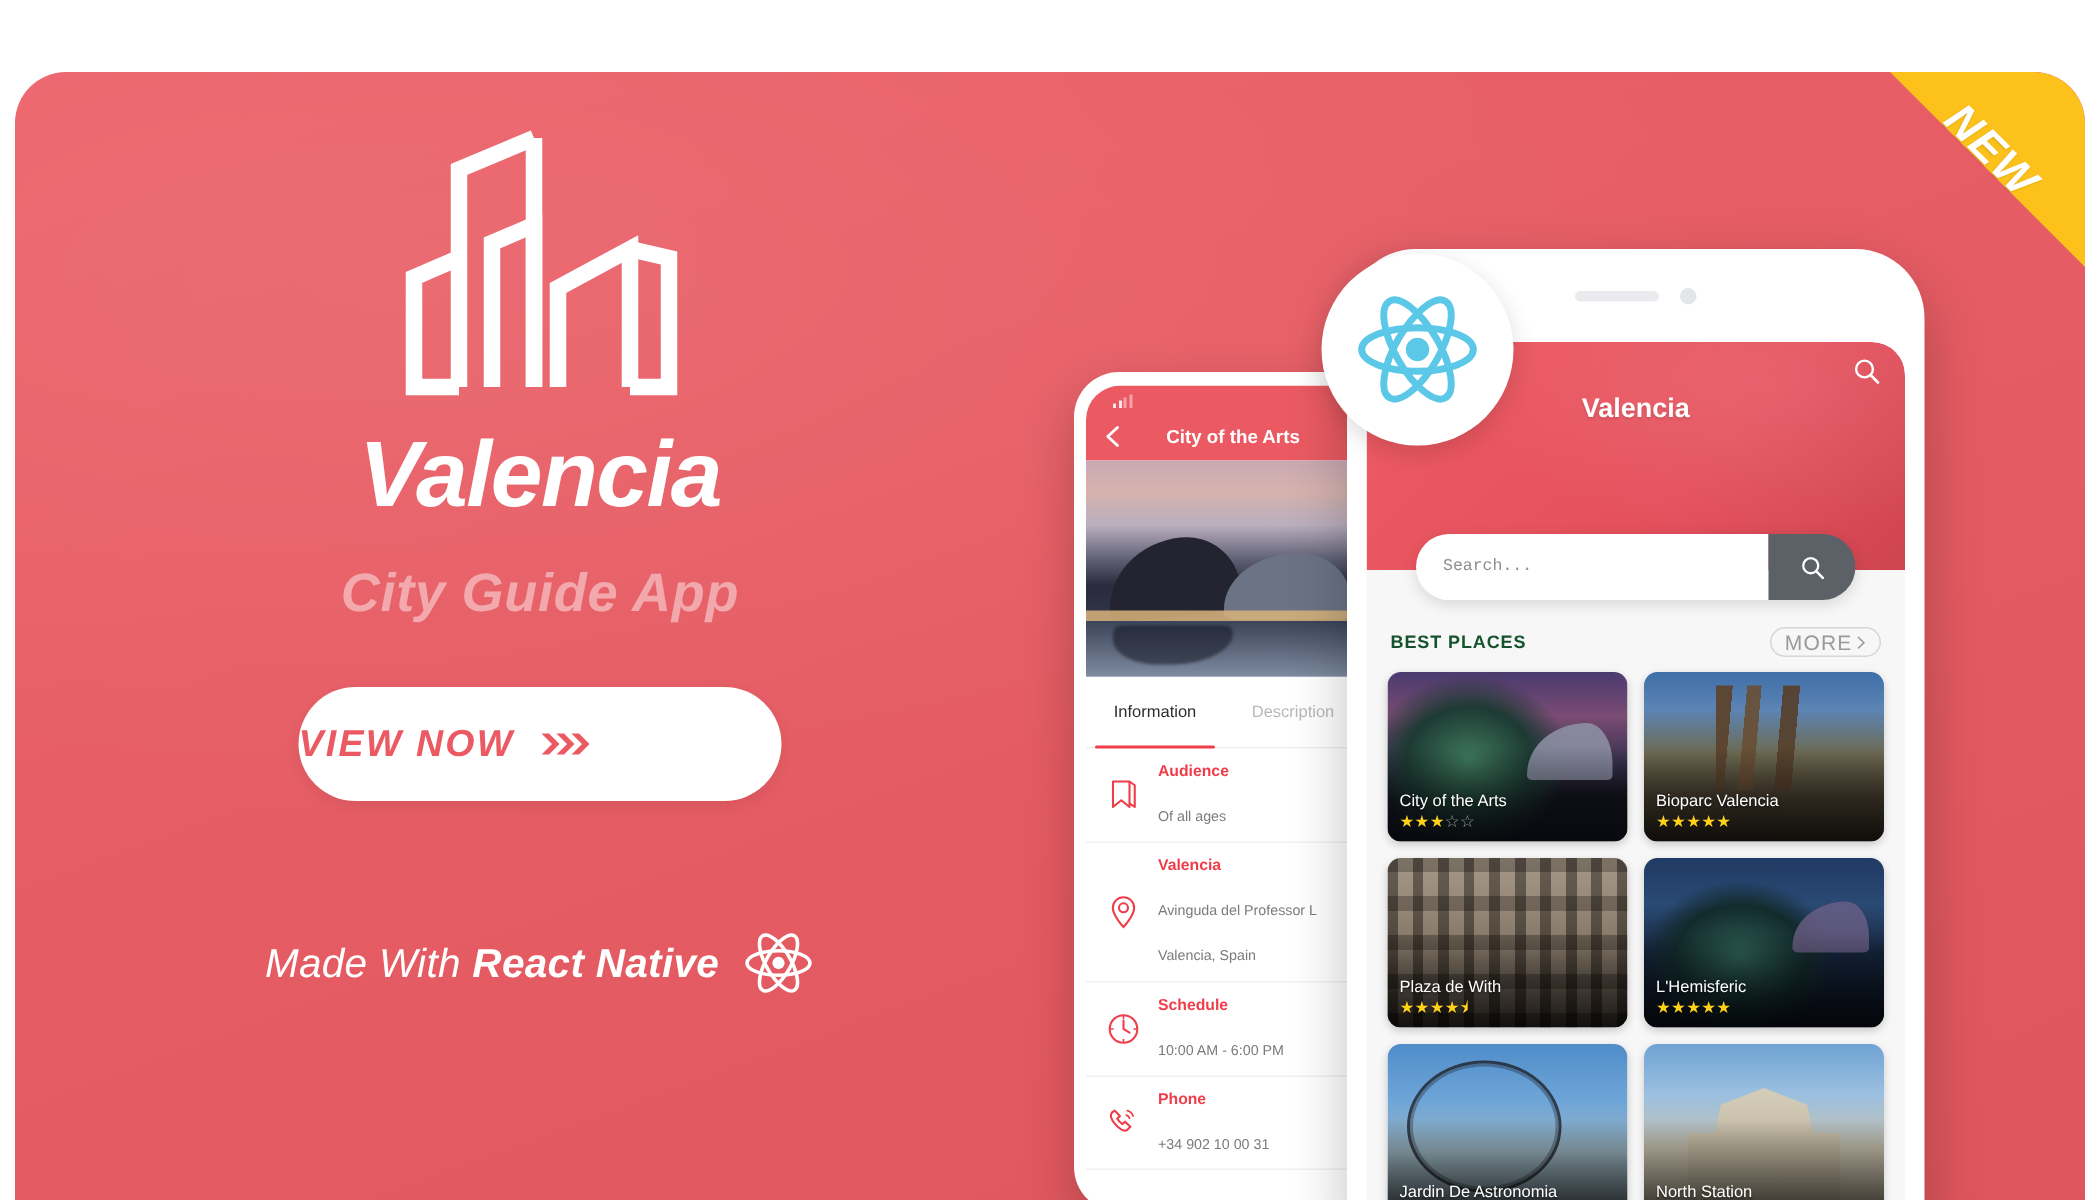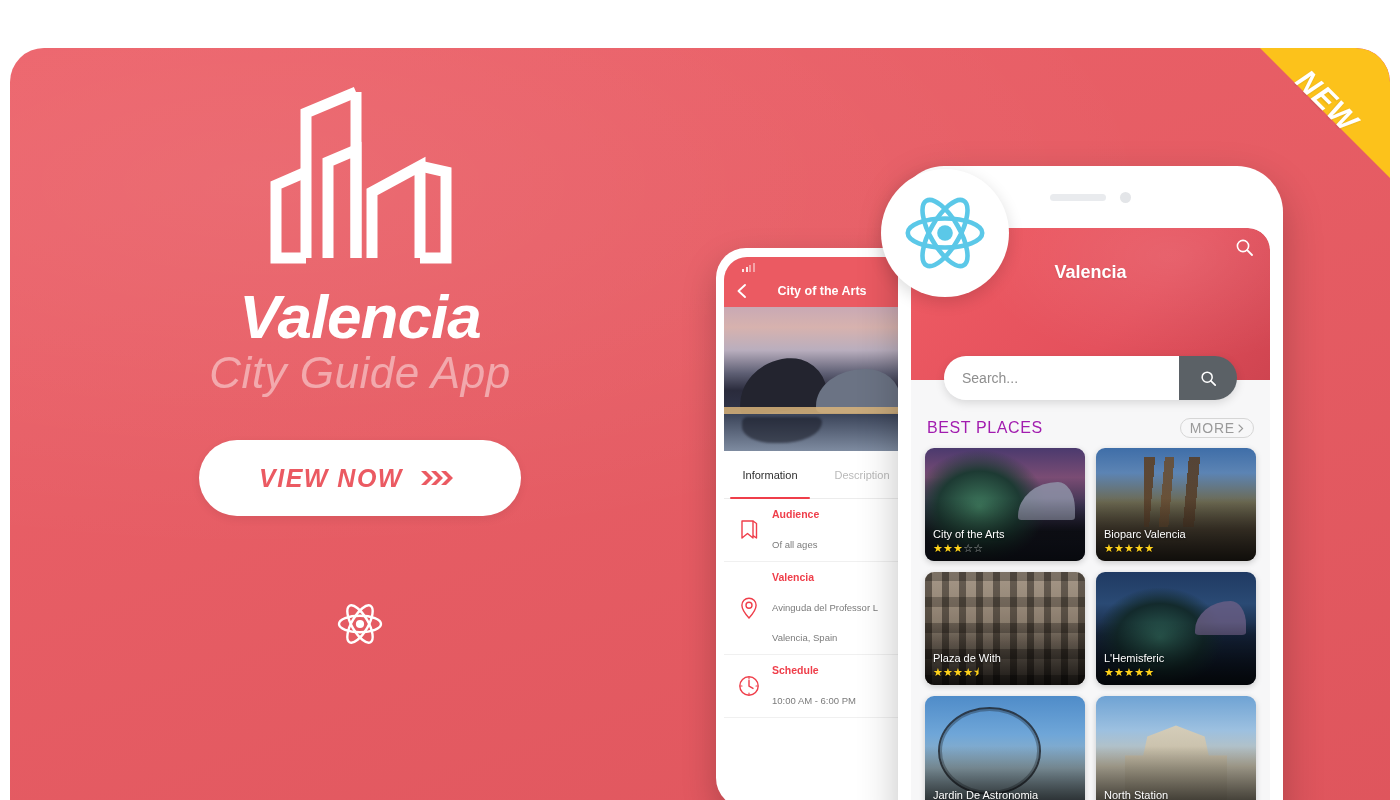--- a/index.html
+++ b/index.html
@@ -69,33 +69,34 @@
   .app-title {
     margin-top: 16px;
     color: #ffffff;
     font-size: 62px;
     font-weight: bold;
     font-style: italic;
     letter-spacing: -1px;
     line-height: 1;
   }
   .app-subtitle {
+    margin-top: 26px;
     color: rgba(255,255,255,.45);
-    font-size: 44px;
-    font-weight: normal;
+    font-size: 36px;
+    font-weight: bold;
     font-style: italic;
     letter-spacing: .5px;
   }
   .cta-button {
     margin-top: 42px;
     width: 322px; height: 76px;
     background: #ffffff;
     border: none;
     border-radius: 38px;
-    display: flex; align-items: center; justify-content: center;
+    display: flex; align-items: center; justify-content: flex-start;
     gap: 18px;
     cursor: pointer;
     box-shadow: 0 3px 10px rgba(0,0,0,.07);
   }
   .cta-label {
     color: #eb5a62;
     font-size: 25px;
     font-weight: bold;
     font-style: italic;
     letter-spacing: 1.5px;
@@ -268,35 +269,35 @@
     font-size: 12.5px; margin-top: 6px;
   }
   .ph-searchbar {
     position: absolute; left: 33px; right: 33px; bottom: -20px;
     height: 44px; display: flex;
     border-radius: 22px; overflow: hidden;
     box-shadow: 0 3px 10px rgba(0,0,0,.13);
   }
   .ph-search-input {
     flex: 1; border: none; outline: none; background: #ffffff;
-    padding: 0 18px; font-size: 14px; color: #4a4a4a;
-    font-family: Liberation Sans, sans-serif;
+    padding: 0 18px; font-size: 11px; color: #4a4a4a;
+    font-family: Liberation Mono, monospace;
   }
   .ph-search-input::placeholder { color: #8e8e8e; }
   .ph-search-go {
     width: 58px; background: #5b6166; border: none; cursor: pointer;
     display: flex; align-items: center; justify-content: center;
   }
   .ph-body { padding: 38px 14px 0 14px; }
   .ph-sec-head {
     display: flex; align-items: center; justify-content: space-between;
     padding: 0 2px 10px 2px;
   }
   .ph-sec-title {
-    font-size: 16px; font-weight: normal; color: #a21caf; letter-spacing: .6px;
+    font-size: 12px; font-weight: bold; color: #14532d; letter-spacing: .6px;
   }
   .ph-more {
     border: 1px solid #d6d6d6; background: transparent;
     border-radius: 11px; height: 20px; padding: 0 9px;
     font-size: 14px; color: #9a9a9a; letter-spacing: .8px;
     cursor: pointer; display: flex; align-items: center; gap: 3px;
     font-family: "Liberation Sans", sans-serif;
   }
   .ph-grid {
     display: grid; grid-template-columns: 1fr 1fr;
@@ -432,20 +433,23 @@
           <g fill="#eb5a62">
             <polygon points="0,3 7,10 0,17 5,17 12,10 5,3"></polygon>
             <polygon points="10,3 17,10 10,17 15,17 22,10 15,3"></polygon>
             <polygon points="20,3 27,10 20,17 25,17 32,10 25,3"></polygon>
           </g>
         </svg>
       </span>
     </button>
 
     <div class="made-with">
+      <div class="made-text">
+        <span>Made With </span><b>React Native</b>
+      </div>
       <svg width="48" height="44" viewBox="0 0 48 44">
         <g fill="none" stroke="#ffffff" stroke-width="2.4">
           <ellipse cx="24" cy="22" rx="21" ry="8.2"></ellipse>
           <ellipse cx="24" cy="22" rx="21" ry="8.2" transform="rotate(60 24 22)"></ellipse>
           <ellipse cx="24" cy="22" rx="21" ry="8.2" transform="rotate(120 24 22)"></ellipse>
         </g>
         <circle cx="24" cy="22" r="4.1" fill="#ffffff"></circle>
       </svg>
     </div>
   </div>
@@ -517,20 +521,31 @@
               <path d="M4.6 13 H6"></path>
                 <path d="M20 13 H21.4"></path>
             </g>
           </svg>
           <div class="pd-meta">
             <div class="pd-label">Schedule</div>
             <div class="pd-value">10:00 AM - 6:00 PM</div>
           </div>
         </div>
 
+        <div class="pd-row">
+          <svg class="pd-icon" viewBox="0 0 26 26">
+            <path d="M5.5 6.5 C4 8 4.6 11 7.3 14.3 C10 17.6 13.6 19.6 15.4 18.4 L17.6 16.2 L14 12.8 L12.3 14.4 C11 13.6 9.6 12.2 8.8 10.7 L10.6 9 L7.2 5.4 Z" fill="none" stroke="#ef3e4a" stroke-width="1.4" stroke-linejoin="round"></path>
+            <path d="M15.6 5.4 C17.4 5.9 18.9 7.3 19.4 9" fill="none" stroke="#ef3e4a" stroke-width="1.2" stroke-linecap="round"></path>
+            <path d="M14.9 8.4 C15.9 8.7 16.7 9.5 17 10.5" fill="none" stroke="#ef3e4a" stroke-width="1.2" stroke-linecap="round"></path>
+          </svg>
+          <div class="pd-meta">
+            <div class="pd-label">Phone</div>
+            <div class="pd-value">+34 902 10 00 31</div>
+          </div>
+        </div>
 
       </div>
     </div>
   </div>
 
   <div class="phone-home">
     <div class="ph-bezel-top">
       <div class="ph-speaker"></div>
       <div class="ph-camera"></div>
     </div>

